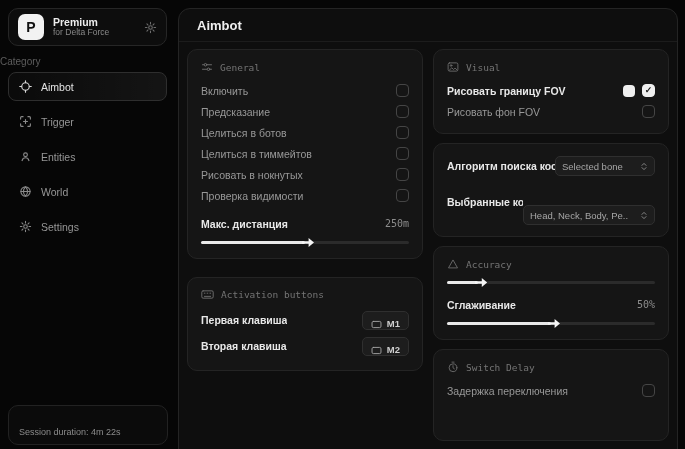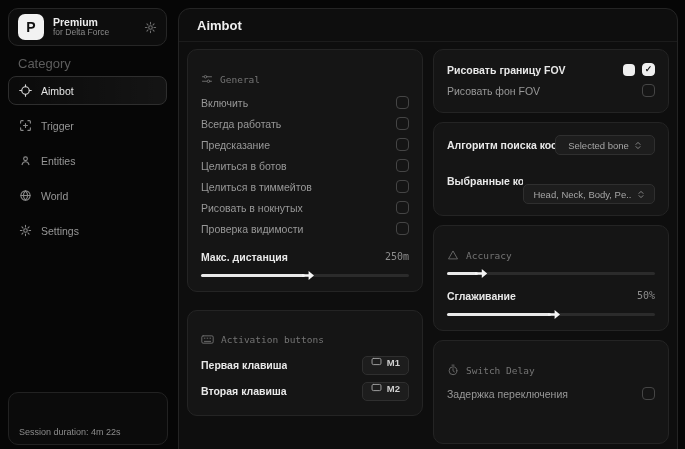--- a/index.html
+++ b/index.html
@@ -19,35 +19,35 @@
   }
   .logo {
     width:26px; height:26px; border-radius:7px; background:#f2f2f2;
     color:#111; font-weight:bold; font-size:14px;
     display:flex; align-items:center; justify-content:center; flex:0 0 auto;
   }
   .side-head-txt { flex:1; line-height:1.15; overflow:hidden; }
   .side-title { font-size:10.5px; font-weight:bold; color:#ececec; }
   .side-sub { font-size:8.5px; color:#8a8a8a; }
   .side-gear { color:#6f6f6f; display:flex; }
-  .cat-label { font-size:13px; color:#5d5d5d; margin:10px 18px 5px; }
+  .cat-label { font-size:10px; color:#5d5d5d; margin:10px 0 5px; }
   .nav { display:flex; flex-direction:column; gap:6px; padding:0 8px; }
   .nav-item {
     display:flex; align-items:center; gap:9px; height:29px;
     padding:0 10px; border-radius:8px; font-size:10.5px; color:#979797;
     border:1px solid transparent; cursor:default;
   }
   .nav-item .nicon { display:flex; color:#8a8a8a; }
   .nav-item.active {
     border-color:#2e2e2e; color:#e3e3e3;
     background:linear-gradient(90deg, rgba(255,255,255,0.02), rgba(255,255,255,0.06));
   }
   .nav-item.active .nicon { color:#d8d8d8; }
   .session-box {
-    position:absolute; left:8px; right:7px; bottom:4px; height:53px;
+    position:absolute; left:8px; right:7px; bottom:4px; height:40px;
     border:1px solid #222; border-radius:10px;
     display:flex; align-items:flex-end; padding:7px 10px;
     font-size:9px; color:#8c8c8c; background:#0b0b0b;
   }
   
   .main {
     position:absolute; left:178px; top:8px; right:7px; bottom:-12px;
     background:#0e0e0e; border:1px solid #242424; border-radius:12px;
     overflow:hidden;
   }
@@ -57,21 +57,21 @@
   }
   .content { display:flex; gap:10px; padding:7px 8px; }
   .col { flex:1; display:flex; flex-direction:column; min-width:0; }
   .col-left { gap:18px; }
   .col-right { gap:9px; }
   .panel {
     background:#151515; border:1px solid #242424; border-radius:10px;
     padding:9px 13px 11px;
   }
   .p-head {
-    display:flex; align-items:center; gap:7px; margin:14px 0 7px;
+    display:flex; align-items:center; gap:7px; margin:2px 0 7px;
     font-family:"DejaVu Sans Mono", monospace; font-size:9.5px; color:#747474;
   }
   .p-head .picon { display:flex; color:#6d6d6d; }
   .row { display:flex; align-items:center; justify-content:space-between; min-height:21px; }
   .row-tall { min-height:26px; }
   .lbl { font-size:10.5px; color:#989898; white-space:nowrap; overflow:hidden; text-overflow:clip; }
   .lbl.bright { color:#e8e8e8; font-weight:bold; }
   .val { font-family:"DejaVu Sans Mono", monospace; font-size:10px; color:#8c8c8c; white-space:nowrap; }
   
   .cb {
@@ -85,32 +85,32 @@
   
   .slider { position:relative; height:10px; margin-top:3px; }
   .track { position:absolute; left:0; right:0; top:4px; height:3px; border-radius:2px; background:#2b2b2b; }
   .fill { position:absolute; left:0; top:4px; height:3px; border-radius:2px; background:#e9e9e9; }
   .thumb {
     position:absolute; top:1px; margin-left:-3px; width:12px; height:9px; background:#f5f5f5;
     clip-path:polygon(0 36%, 55% 36%, 55% 0, 100% 50%, 55% 100%, 55% 64%, 0 64%);
   }
   
   .dropdown {
-    display:flex; align-items:center; justify-content:center; gap:5px;
+    display:flex; align-items:center; justify-content:space-between; gap:5px;
     background:#1d1d1d; border:1px solid #2f2f2f; border-radius:5px;
     height:20px; padding:0 6px; font-size:9.5px; color:#a6a6a6;
     white-space:nowrap; overflow:hidden; flex:0 0 auto;
   }
   .dropdown .ud { display:flex; color:#8a8a8a; flex:0 0 auto; }
   .dd-1 { width:100px; }
   .dd-2 { width:132px;margin-top:26px; }
   .dd-txt { overflow:hidden; text-overflow:clip; }
   
   .keybadge {
-    display:flex; align-items:flex-start; gap:5px;
+    display:flex; align-items:flex-end; gap:5px;
     background:#1d1d1d; border:1px solid #2f2f2f; border-radius:5px;
     height:19px; padding:0 8px; font-size:9.5px; font-weight:bold; color:#cfcfcf;
   }
   .keybadge .kicon { display:flex; color:#a0a0a0; }
   .sl-block { margin-top:7px; }
 </style>
 </head>
 <body>
 
 <div class="sidebar">
@@ -195,24 +195,20 @@
             <svg width="12" height="12" viewBox="0 0 16 16" fill="none" stroke="currentColor" stroke-width="1.3" stroke-linecap="round">
                 <path d="M2 5h12M2 11h12"></path>
                 <circle cx="6" cy="5" r="1.7" fill="#151515"></circle>
                 <circle cx="10" cy="11" r="1.7" fill="#151515"></circle>
               </svg>
           </span>
           <span>General</span>
         </div>
         <div class="row">
           <span class="lbl">Включить</span>
-          <span class="cb"></span>
-        </div>
-        <div class="row">
-          <span class="lbl">Всегда работать</span>
           <span class="cb"></span>
         </div>
         <div class="row">
           <span class="lbl">Предсказание</span>
           <span class="cb"></span>
         </div>
         <div class="row">
           <span class="lbl">Целиться в ботов</span>
           <span class="cb"></span>
         </div>
@@ -272,20 +268,30 @@
             </span>
             <span>M2</span>
           </span>
         </div>
       </div>
     </div>
 
     <div class="col col-right">
 
       <div class="panel">
+        <div class="p-head">
+          <span class="picon">
+            <svg width="12" height="12" viewBox="0 0 16 16" fill="none" stroke="currentColor" stroke-width="1.2" stroke-linecap="round">
+                <rect x="1.5" y="2.5" width="13" height="11" rx="2"></rect>
+                <circle cx="5.4" cy="6" r="1.1"></circle>
+                <path d="M3 12.4l3.4-3.4 2.4 2.4 2-2 2.6 2.6"></path>
+              </svg>
+          </span>
+          <span>Visual</span>
+        </div>
         <div class="row">
           <span class="lbl bright">Рисовать границу FOV</span>
           <span class="ctrl-group">
             <span class="swatch"></span>
             <span class="cb checked"></span>
           </span>
         </div>
         <div class="row">
           <span class="lbl">Рисовать фон FOV</span>
           <span class="ctrl-group">

